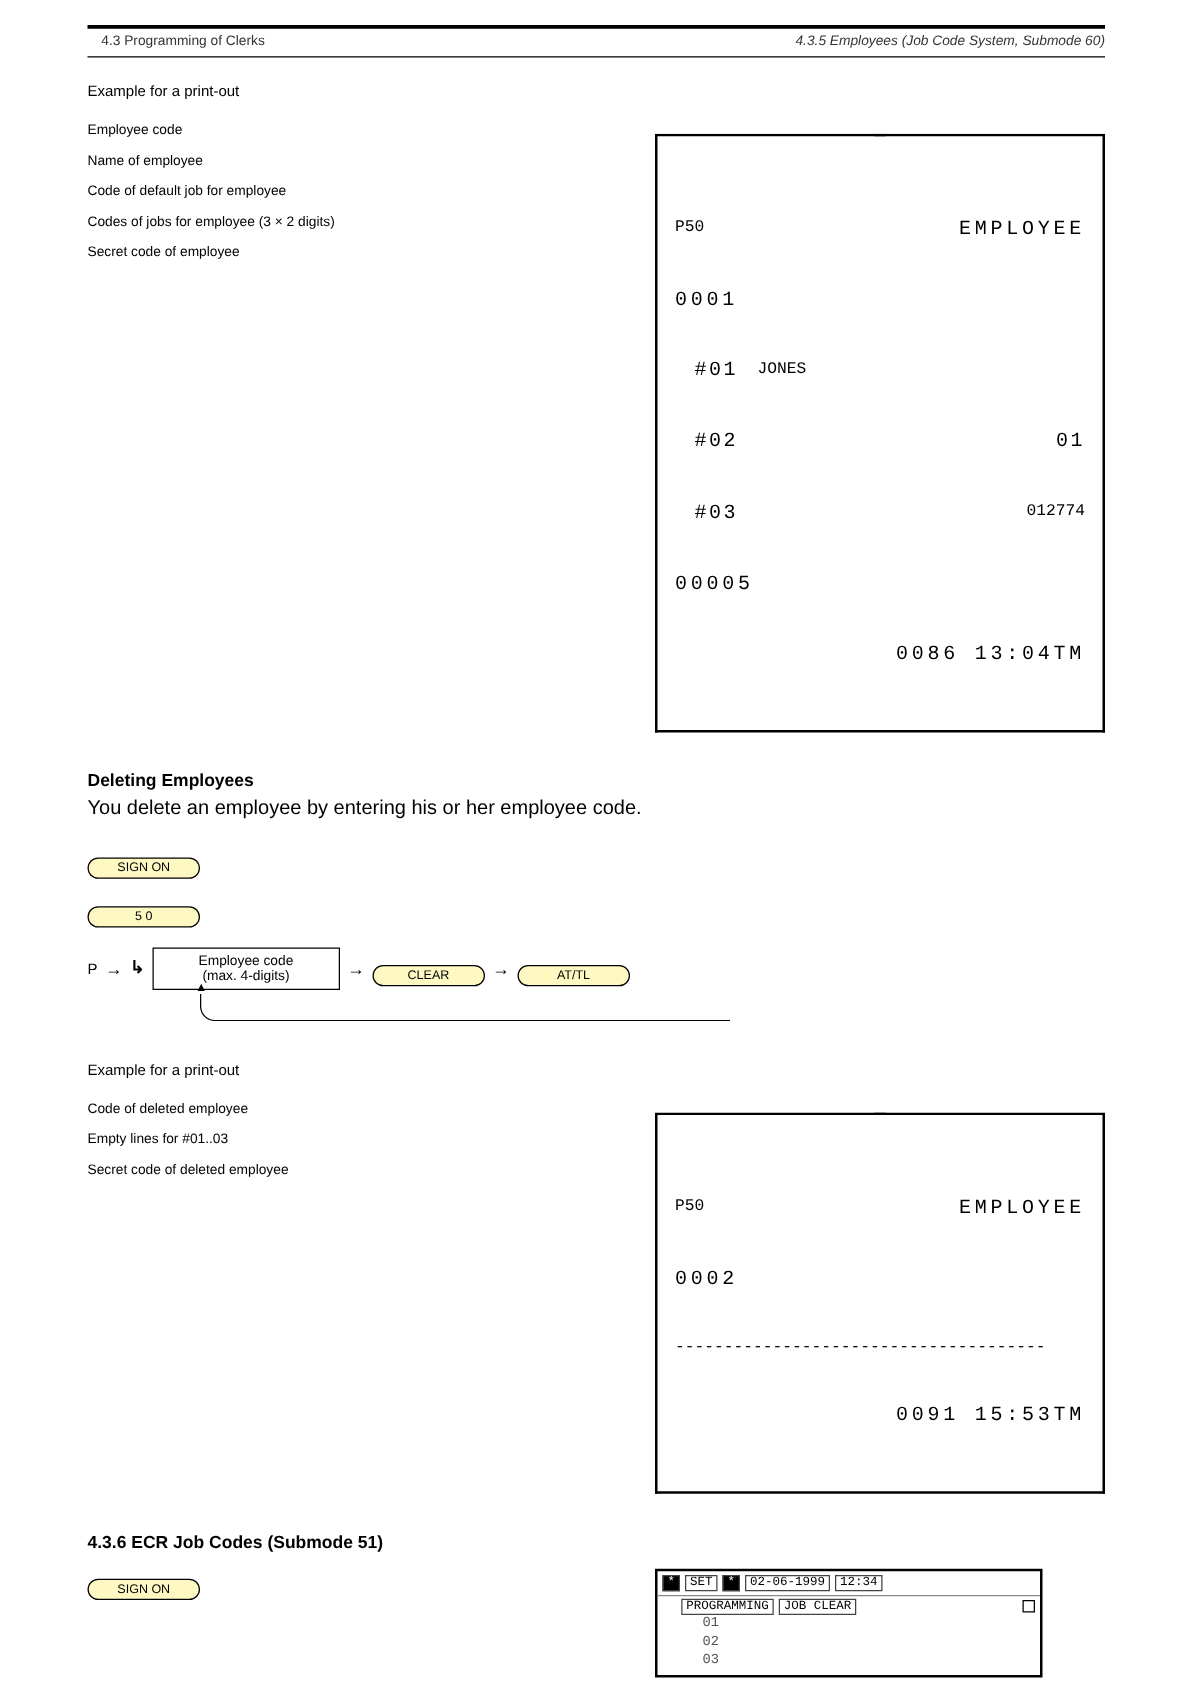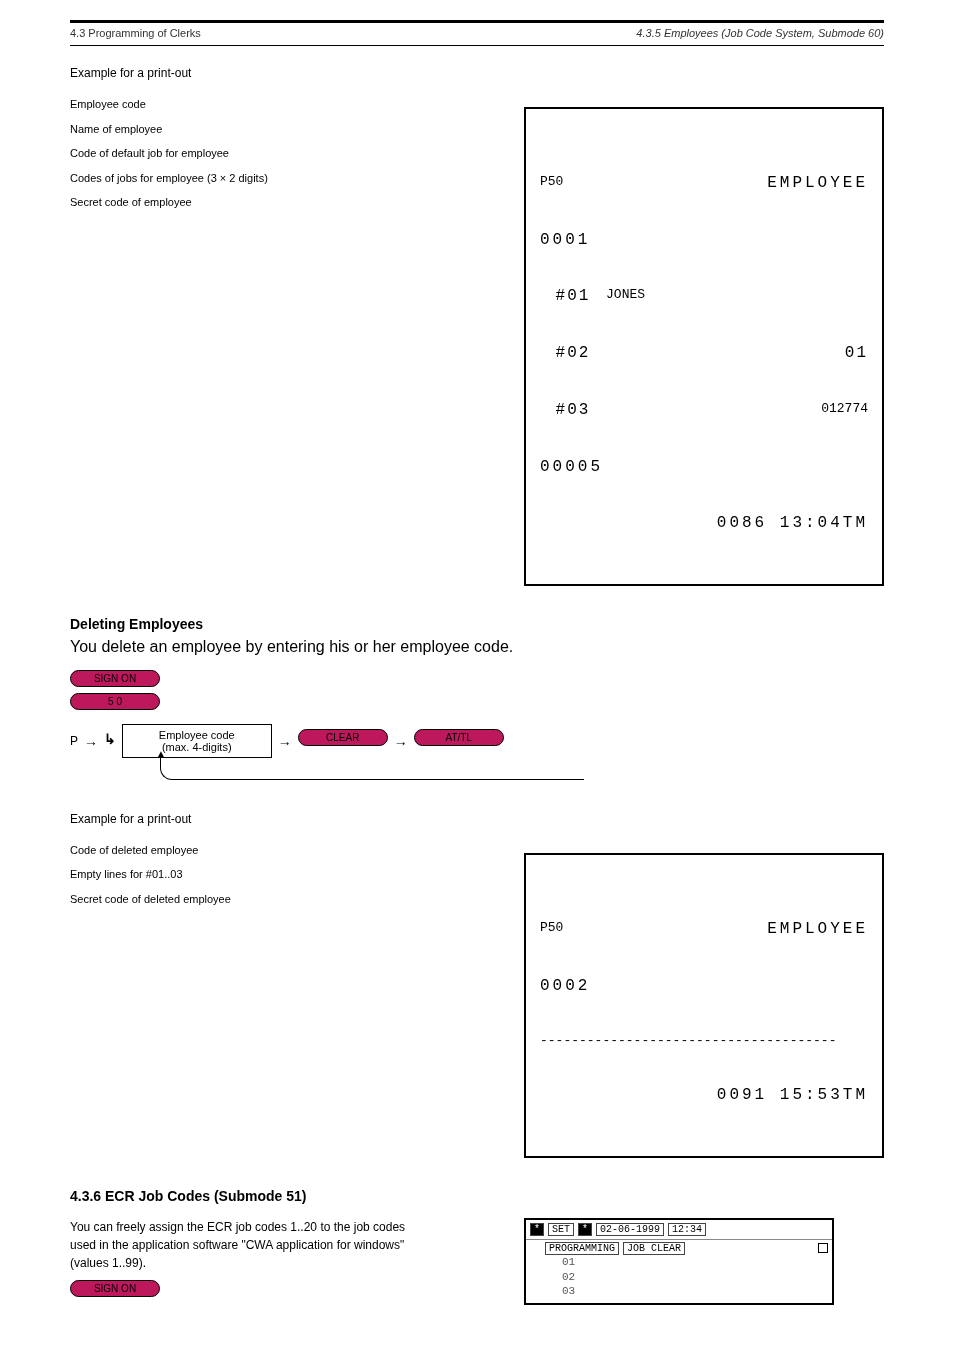--- a/index.html
+++ b/index.html
@@ -6,21 +6,21 @@
   body {
     font-family: Arial, Helvetica, sans-serif;
     font-size: 12px;
     color: #000;
     background: #fff;
     width: 954px;
     padding: 20px 70px 40px 70px;
   }
   .top-rule { border-top: 3px solid #000; margin-bottom: 10px; }
   .hdr-row { display: flex; justify-content: space-between; font-size: 11px; margin-top: -6px; }
-  .hdr-left { color: #333; }
+  .hdr-left { color: #333; margin-left: 11px; }
   .hdr-right { font-style: italic; color: #333; }
   .thin-rule { border-top: 1px solid #000; margin: 6px 0 20px 0; }
 
   .page-subtitle { font-size: 12px; margin: 14px 0 8px 0; font-weight: normal; }
   .two-col { display: flex; gap: 30px; align-items: flex-start; }
   .left-col { flex: 1; }
   .right-col { width: 360px; }
 
   .receipt {
     border: 2px solid #000;
@@ -53,21 +53,22 @@
 
   .key-btn {
     display: inline-block;
     border: 1px solid #000;
     border-radius: 14px;
     padding: 2px 18px;
     font-size: 10px;
     min-width: 90px;
     text-align: center;
     margin-bottom: 6px;
-    background: #be185d;
+    background: #fef9c3;
+    margin-top: 16px;
   }
   .proc-row { display:flex; align-items:center; gap:6px; margin-top:6px; position:relative; }
   .proc-box { border:1px solid #000; padding:4px 8px; font-size:11px; text-align:center; }
   .arrow-r::after { content:"\2192"; font-size:14px; font-weight:bold; }
   .arrow-br::after { content:"\21B3"; font-size:14px; font-weight:bold; display:inline-block; transform: translateY(-2px); }
   .arc-back {
     position:absolute;
     left:90px; right:300px; bottom:-22px; height:22px;
     border:1px solid #000; border-top:none; border-right:none;
     border-radius: 0 0 0 12px;
@@ -161,21 +162,20 @@
       <div class="rc-line" style="font-size:16px;letter-spacing:3px"><span class="rc-l">0002</span></div>
       <div class="rc-line"><span class="rc-l">--------------------------------------</span></div>
       <div class="rc-line" style="font-size:16px;letter-spacing:3px"><span class="rc-sp"></span><span class="rc-r">0091 15:53TM</span></div>
     </div>
   </div>
 </div>
 
 <div class="section-title">4.3.6 ECR Job Codes (Submode 51)</div>
 <div class="two-col">
   <div class="left-col">
-    <div class="para">You can freely assign the ECR job codes 1..20 to the job codes used in the application software "CWA application for windows" (values 1..99).</div>
     <div>
       <span class="key-btn">SIGN ON</span><br>
       
     </div>
 
   </div>
 
   <div class="right-col">
     <div class="screen">
       <div class="scr-topbar">

